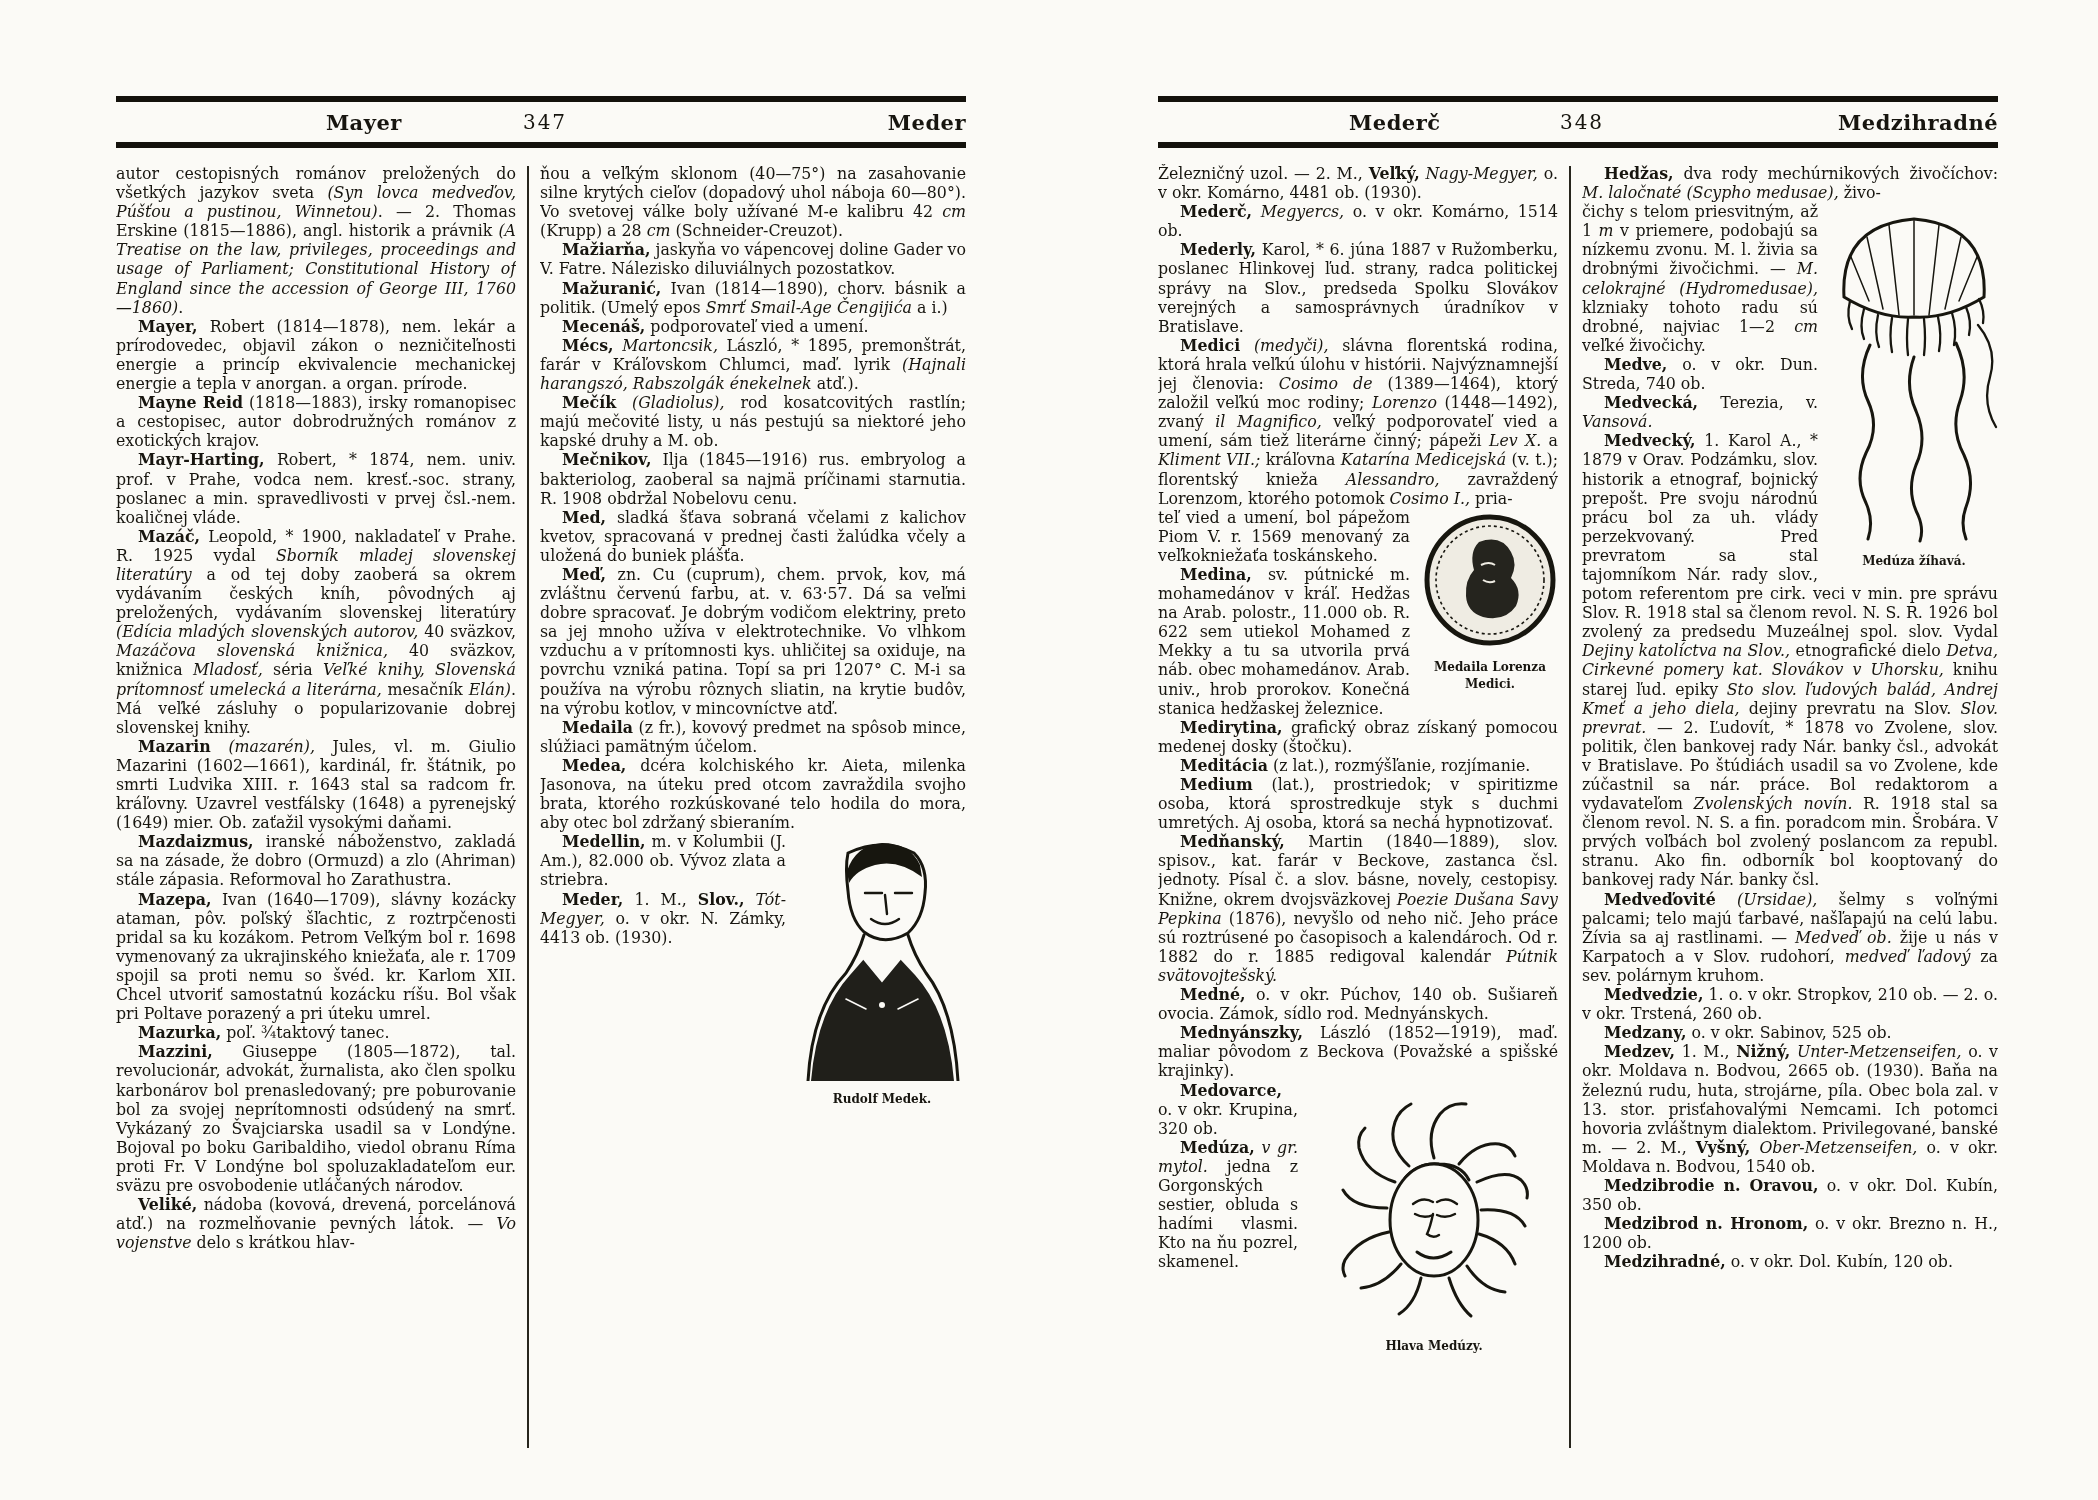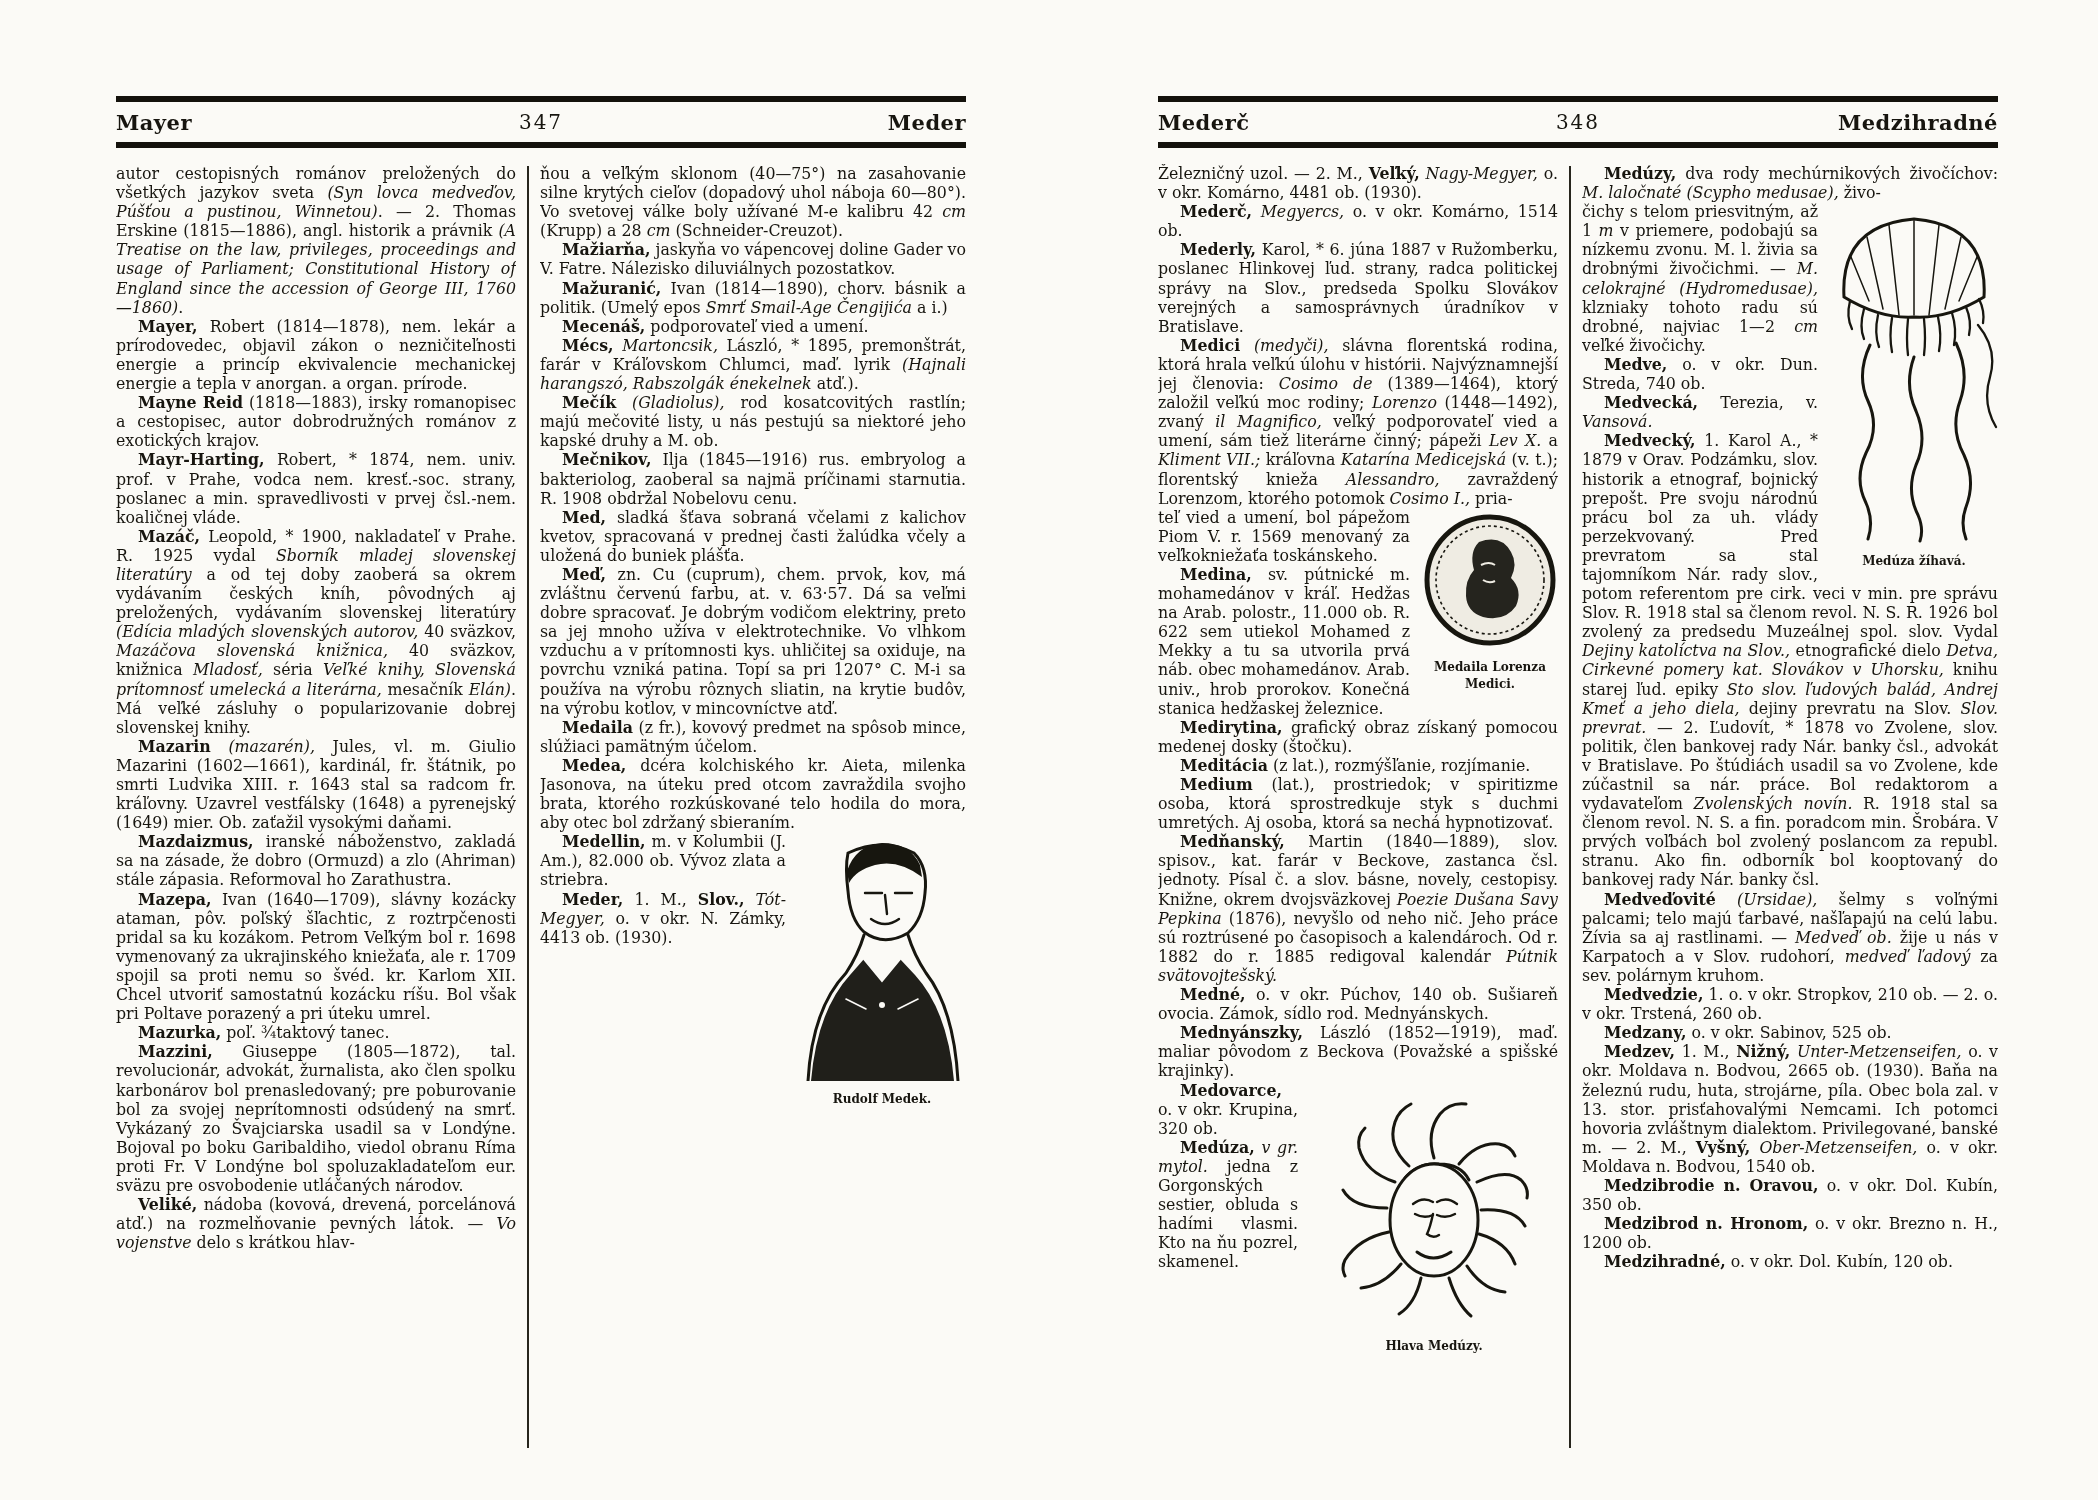--- a/index.html
+++ b/index.html
@@ -12,21 +12,21 @@
     overflow:hidden;
   }
   .page{position:absolute;top:96px;}
   #page-left{left:116px;width:850px;}
   #page-right{left:1158px;width:840px;}
   .rule{height:6px;background:#14120c;}
   .hrow{
     display:flex;align-items:center;height:40px;
     font-size:21px;font-weight:bold;letter-spacing:.5px;
   }
-  .hrow .hleft{width:33%;text-align:left;}
+  .hrow .hleft{width:33%;text-align:right;margin-left:8px;}
   .hrow .hcenter{width:34%;text-align:center;font-weight:normal;font-size:20px;letter-spacing:2px;}
   .hrow .hright{width:33%;text-align:right;}
   .cols{display:flex;margin-top:16px;}
   .col{
     width:400px;height:1340px;overflow:hidden;
     text-align:justify;
     font-size:15.8px;line-height:19.1px;
   }
   .col.second{flex:1;width:auto;}
   .vrule{width:2px;background:#27251d;margin:2px 11px 0 11px;height:1282px;flex:none;}
@@ -157,21 +157,21 @@
                 <path d="M107 168 q16 12 34 0"></path>
               </g>
             </svg>
             <figcaption>Hlava Medúzy.</figcaption>
           </figure>
           <p class="entry"><b>Medovarce,</b> o. v okr. Krupina, 320 ob.</p>
           <p class="entry"><b>Medúza,</b> <i>v gr. mytol.</i> jedna z Gorgonských sestier, obluda s hadími vlasmi. Kto na ňu pozrel, skamenel.</p>
         </div>
       <div class="vrule"></div>
       <div class="col second">
-          <p class="entry"><b>Medúzy,</b> dva rody mechúrnikových živočíchov: <i>M. laločnaté (Scypho medusae),</i> živo-</p>
+          <p class="entry"><b>Hedžas,</b> dva rody mechúrnikových živočíchov: <i>M. laločnaté (Scypho medusae),</i> živo-</p>
           <figure class="fig" style="width: 168px;">
             <svg width="168" height="338" viewBox="0 0 168 338">
               <g fill="none" stroke="#17160f" stroke-width="3" stroke-linecap="round">
                 <path d="M14 92 Q10 20 84 14 Q158 20 154 92 Q118 114 84 112 Q50 114 14 92 Z" fill="#fbfaf6"></path>
                 <path d="M84 16 L84 110 M59 20 L69 110 M109 20 L99 110 M37 32 L53 104 M131 32 L115 104 M21 52 L39 96 M147 52 L129 96" stroke-width="1.5"></path>
                 <path d="M20 96 q-4 16 2 28 M34 104 q-5 18 0 30 M48 110 q-4 18 1 32 M62 113 q-3 18 0 34 M78 114 q-2 20 0 36 M94 114 q2 20 0 36 M108 112 q4 18 1 34 M122 108 q5 16 2 32 M136 102 q6 14 3 28 M149 94 q6 12 4 24" stroke-width="2.3"></path>
                 <path d="M40 140 q-14 30 -2 56 q12 26 -2 52 q-12 26 0 50 q8 18 2 36"></path>
                 <path d="M84 152 q-10 28 2 54 q12 28 0 54 q-10 26 2 50 q6 14 2 26"></path>
                 <path d="M126 138 q14 30 4 58 q-10 28 4 54 q12 26 2 52 q-6 16 0 32"></path>
                 <path d="M148 120 q20 24 12 52 q-8 26 6 50" stroke-width="2.3"></path>

